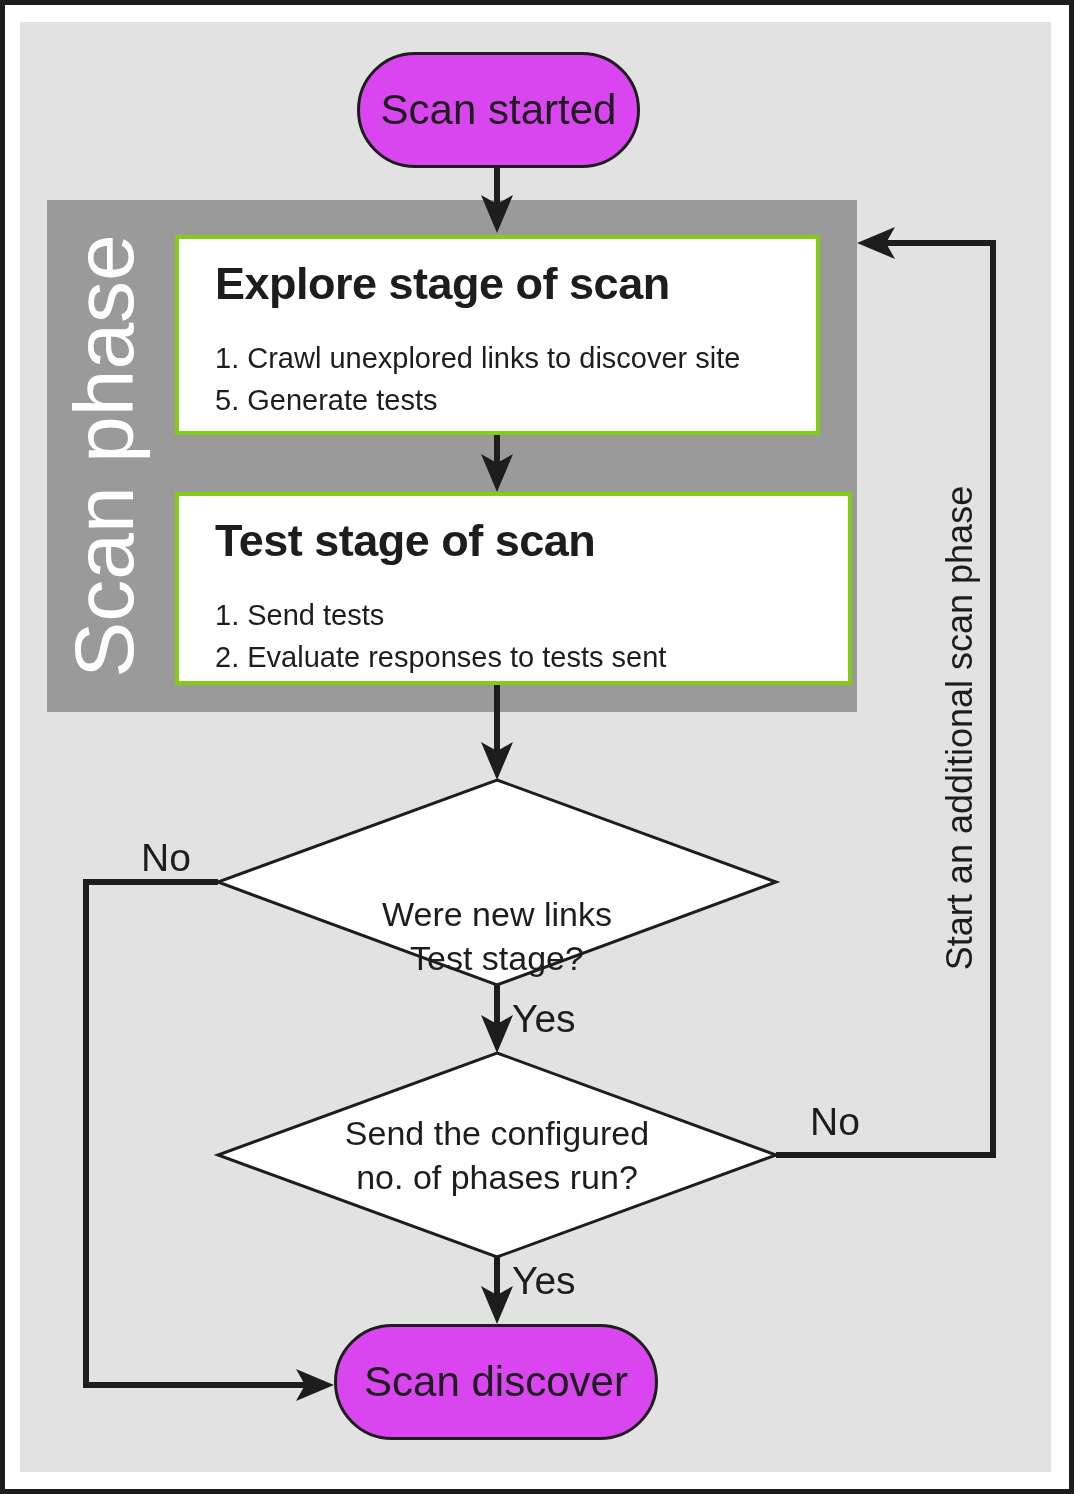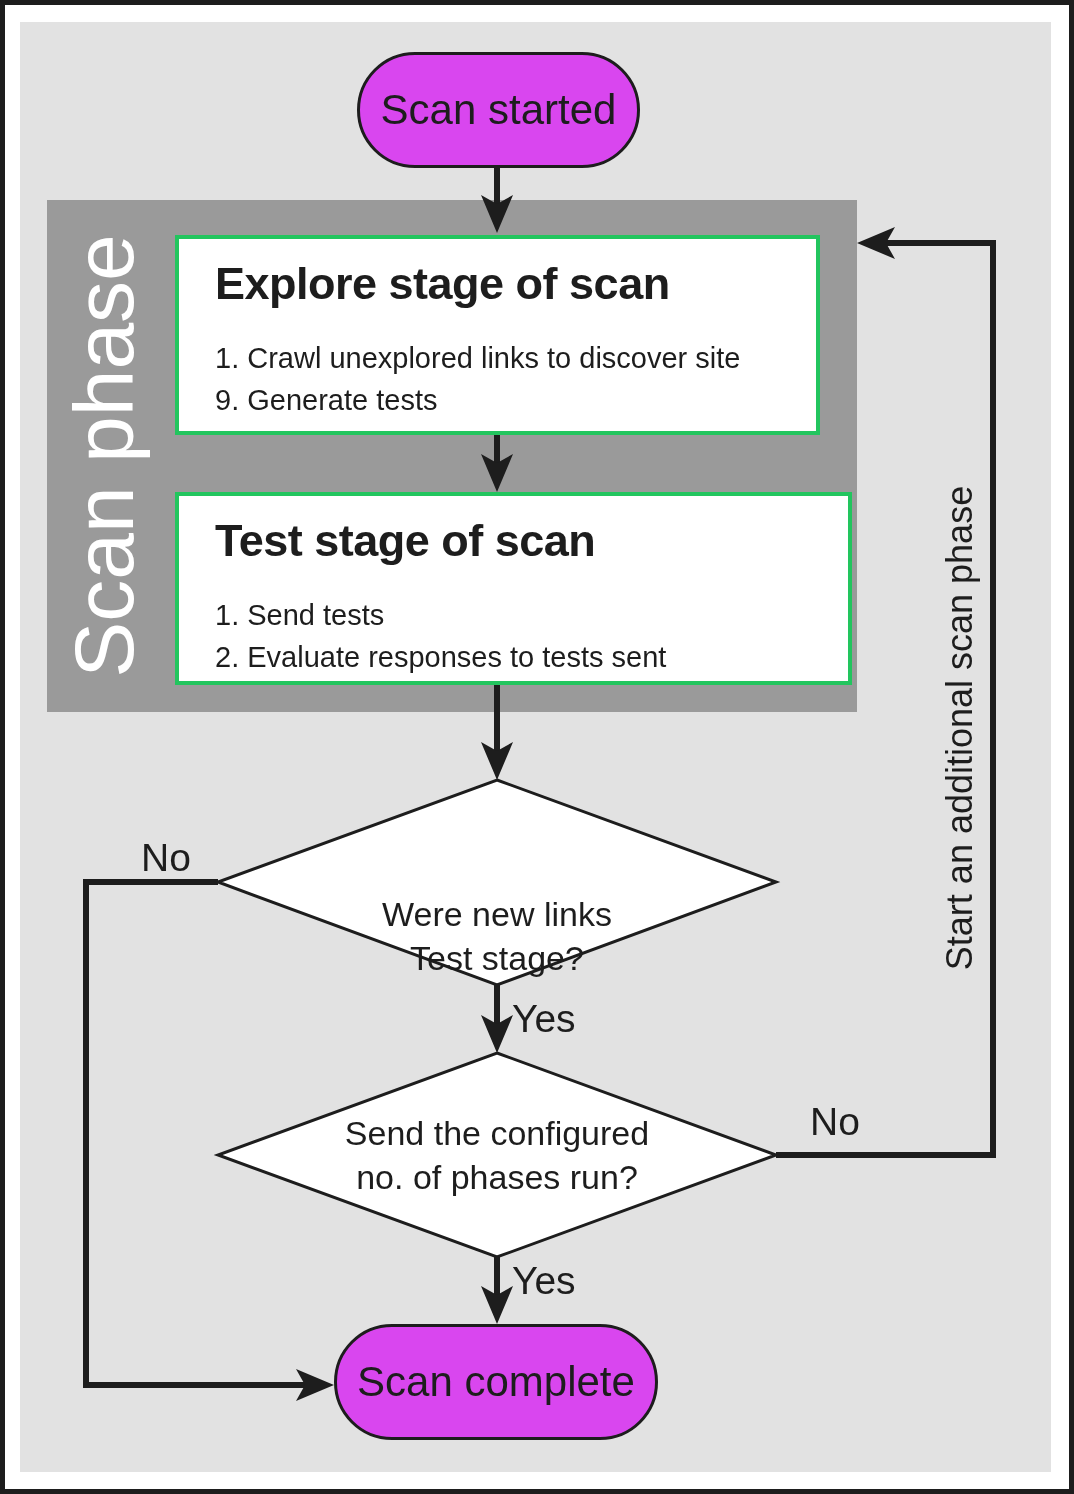--- a/index.html
+++ b/index.html
@@ -26,21 +26,21 @@
 
   .stadium {
     position:absolute; background:#d946ef; border:3px solid #1d1d1d; border-radius:60px;
     display:flex; align-items:center; justify-content:center;
     font-size:42px; box-sizing:border-box;
   }
   .stadium.start { left:357px; top:52px; width:283px; height:116px; }
   .stadium.complete { left:334px; top:1324px; width:324px; height:116px; }
 
   .stage-box {
-    position:absolute; left:175px; background:#ffffff; border:4px solid #22c55e;
+    position:absolute; left:175px; background:#ffffff; border:4px solid #84cc16;
     box-sizing:border-box; padding:20px 20px 0 36px;
   }
   .stage-box.explore { top:235px; width:645px; height:200px; }
   .stage-box.test    { top:492px; width:677px; height:193px; }
   .stage-title { font-weight:bold; font-size:45px; line-height:1.12; letter-spacing:-0.5px; }
   .stage-items { margin-top:29px; font-size:29px; line-height:1.42; }
 
   .d-text {
     position:absolute; transform:translate(-50%,-50%);
     text-align:center; font-size:34px; line-height:44px; white-space:nowrap;
@@ -94,28 +94,28 @@
     <polygon class="head" points="857,243 895,227 886,243 895,259"></polygon>
 
     <polygon class="shape" points="497,780 776,882 497,985 218,882"></polygon>
     <polygon class="shape" points="497,1053 776,1155 497,1257 218,1155"></polygon>
   </svg>
 
   <div class="stadium start">
     <span>Scan started</span>
   </div>
   <div class="stadium complete">
-    <span>Scan complete</span>
+    <span>Scan discover</span>
   </div>
 
   <div class="stage-box explore">
     <div class="stage-title">Explore stage of scan</div>
     <div class="stage-items">
       <div>1. Crawl unexplored links to discover site</div>
-      <div>9. Generate tests</div>
+      <div>5. Generate tests</div>
     </div>
   </div>
   <div class="stage-box test">
     <div class="stage-title">Test stage of scan</div>
     <div class="stage-items">
       <div>1. Send tests</div>
       <div>2. Evaluate responses to tests sent</div>
     </div>
   </div>
 

